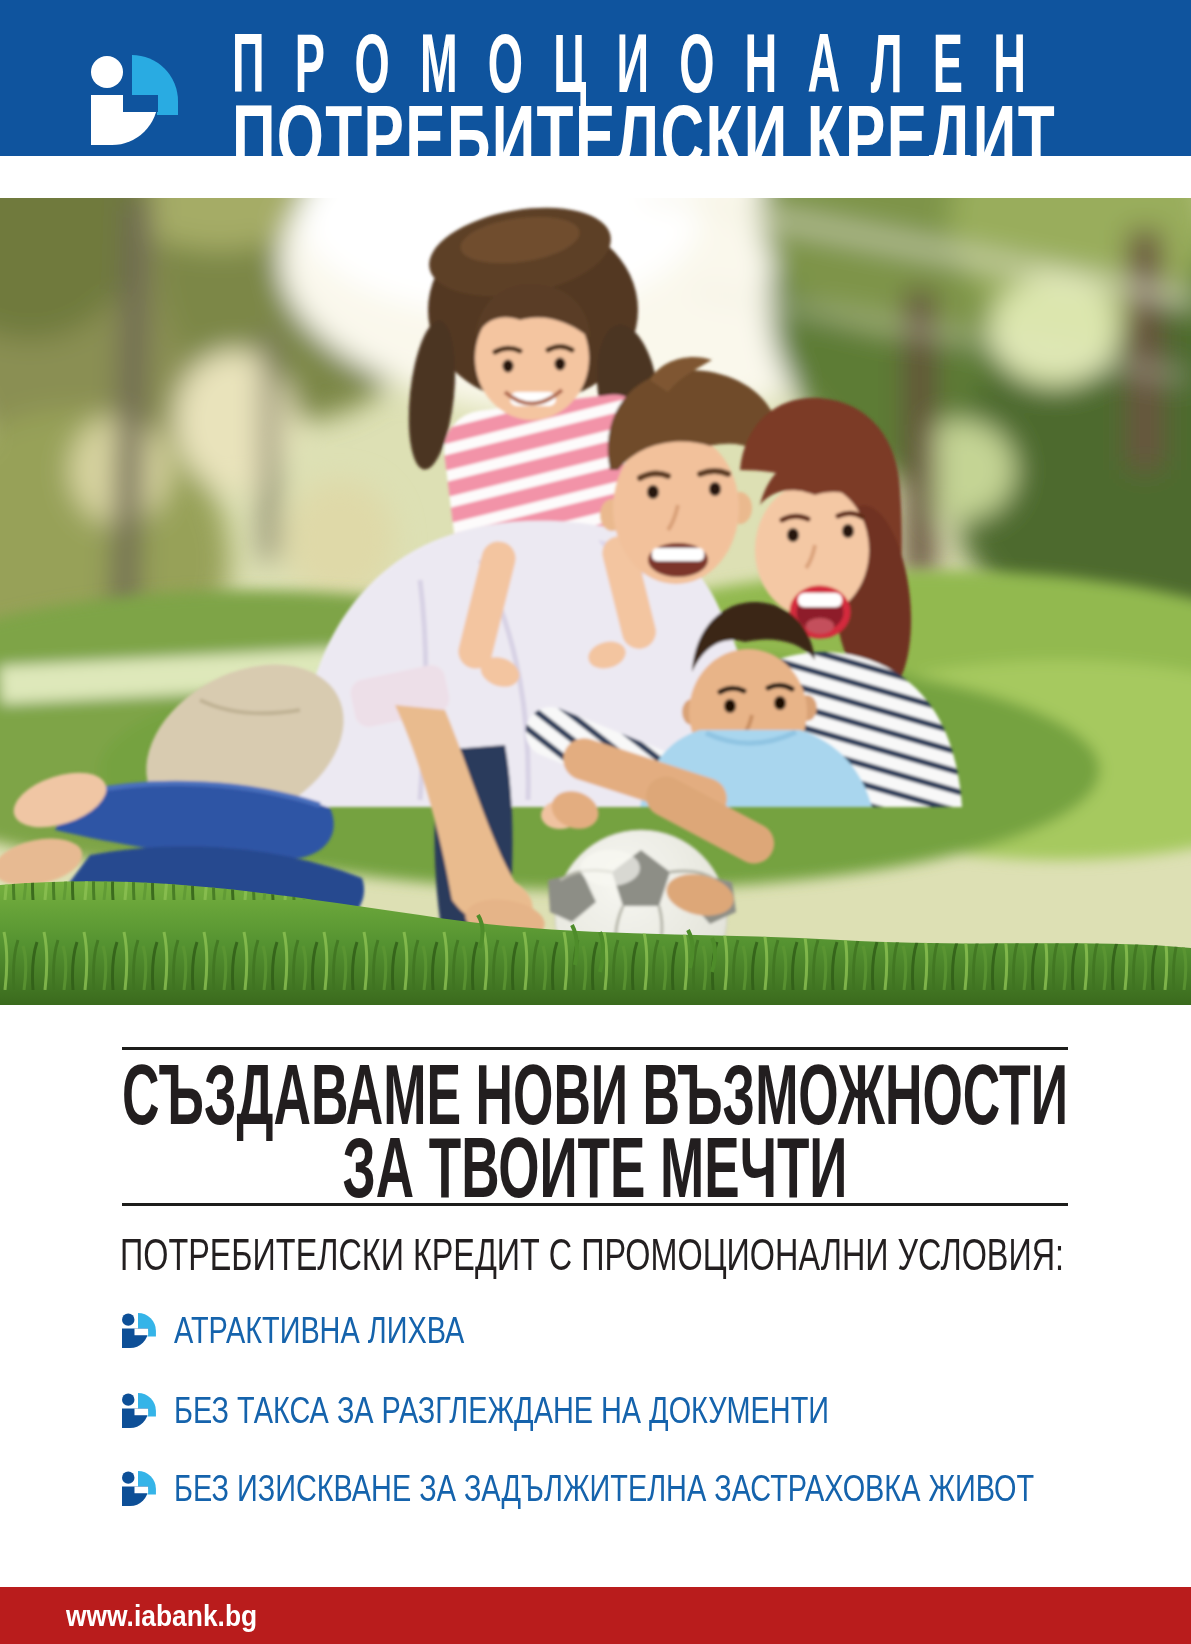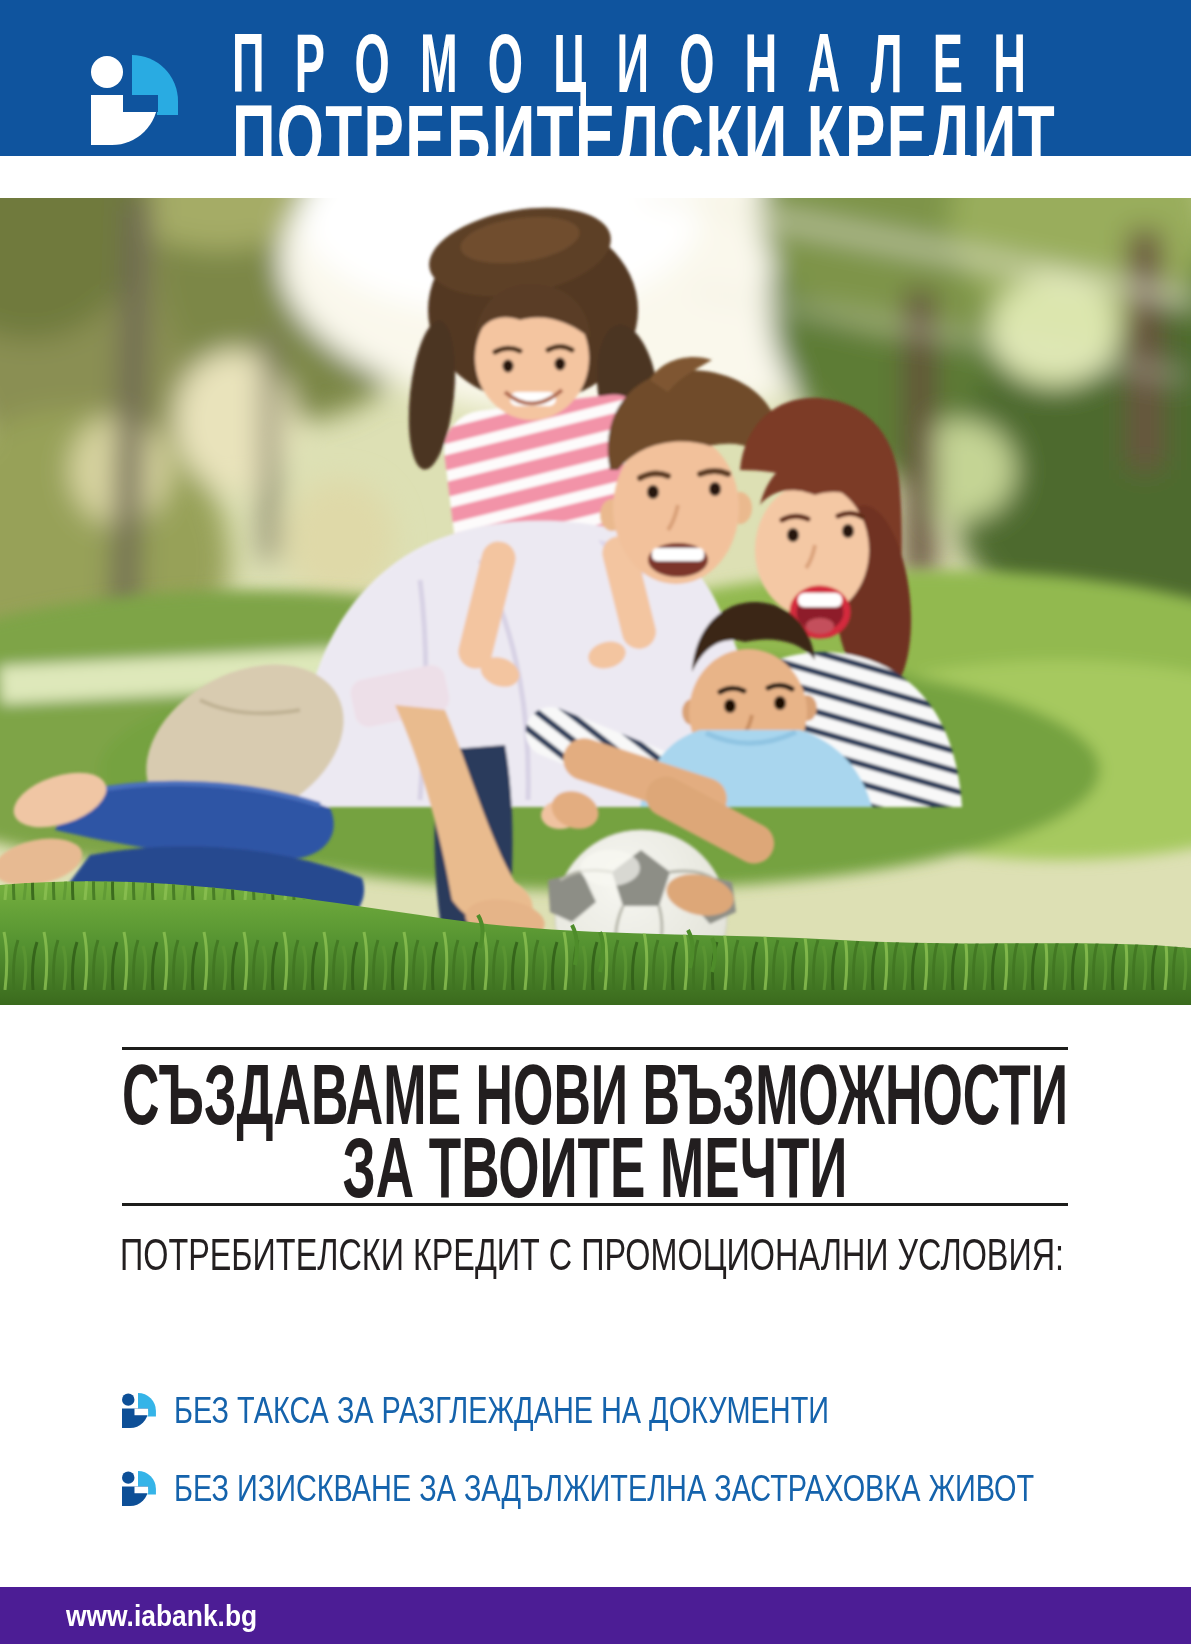--- a/index.html
+++ b/index.html
@@ -1,21 +1,21 @@
 <!DOCTYPE html>
 <html><head>
 <meta charset="utf-8">
 <style>
   html,body{margin:0;padding:0;background:#888;}
   .page{position:relative;width:1191px;height:1644px;background:#ffffff;overflow:hidden;
         font-family:"Liberation Sans","DejaVu Sans",sans-serif;}
 
   
   .header-band{position:absolute;left:0;top:0;width:1191px;height:156px;background:#0f549e;}
-  .footer-band{position:absolute;left:0;top:1587px;width:1191px;height:57px;background:#4c1d95;}
+  .footer-band{position:absolute;left:0;top:1587px;width:1191px;height:57px;background:#b91c1c;}
 
   
   .logo{position:absolute;width:87px;height:90px;--c1:#ffffff;--c2:#29abe2;--bg:#0f549e;}
   .logo i{position:absolute;display:block;}
   .logo .dot{left:0;top:1px;width:32px;height:32px;border-radius:50%;background:var(--c1);}
   .logo .qb{left:41px;top:0;width:46px;height:60px;border-radius:0 46px 0 0;background:var(--c2);}
   .logo .qbn{left:41px;top:53px;width:25px;height:7px;background:var(--bg);}
   .logo .qw{left:0;top:40px;width:67px;height:50px;border-radius:0 0 46px 0;background:var(--c1);}
   .logo .qwn{left:32px;top:40px;width:35px;height:17px;background:var(--bg);}
 
@@ -253,20 +253,32 @@
   <svg class="headline-svg" width="1191" height="170">
     <text x="595" y="84" text-anchor="middle" font-size="86" font-weight="bold" fill="#221e1f" font-family="Liberation Sans, DejaVu Sans, sans-serif" textLength="946" lengthAdjust="spacingAndGlyphs">СЪЗДАВАМЕ НОВИ ВЪЗМОЖНОСТИ</text>
     <text x="595" y="157" text-anchor="middle" font-size="86" font-weight="bold" fill="#221e1f" font-family="Liberation Sans, DejaVu Sans, sans-serif" textLength="505" lengthAdjust="spacingAndGlyphs">ЗА ТВОИТЕ МЕЧТИ</text>
   </svg>
   <div class="rule rule2"></div>
 
   <svg class="subheading-svg" width="952" height="50">
     <text x="0" y="38" font-size="44" fill="#231f20" font-family="Liberation Sans, DejaVu Sans, sans-serif" textLength="944" lengthAdjust="spacingAndGlyphs">ПОТРЕБИТЕЛСКИ КРЕДИТ С ПРОМОЦИОНАЛНИ УСЛОВИЯ:</text>
   </svg>
 
+  <div class="bullet-row b1">
+    <span class="icon-holder">
+      <span class="logo">
+          <i class="dot"></i>
+          <i class="qb"></i>
+          <i class="qbn"></i>
+          <i class="qw"></i>
+          <i class="qwn"></i>
+        </span>
+    </span>
+    <span class="bullet-label">АТРАКТИВНА ЛИХВА</span>
+  </div>
   <div class="bullet-row b2">
     <span class="icon-holder">
       <span class="logo">
           <i class="dot"></i>
           <i class="qb"></i>
           <i class="qbn"></i>
           <i class="qw"></i>
           <i class="qwn"></i>
         </span>
     </span>

